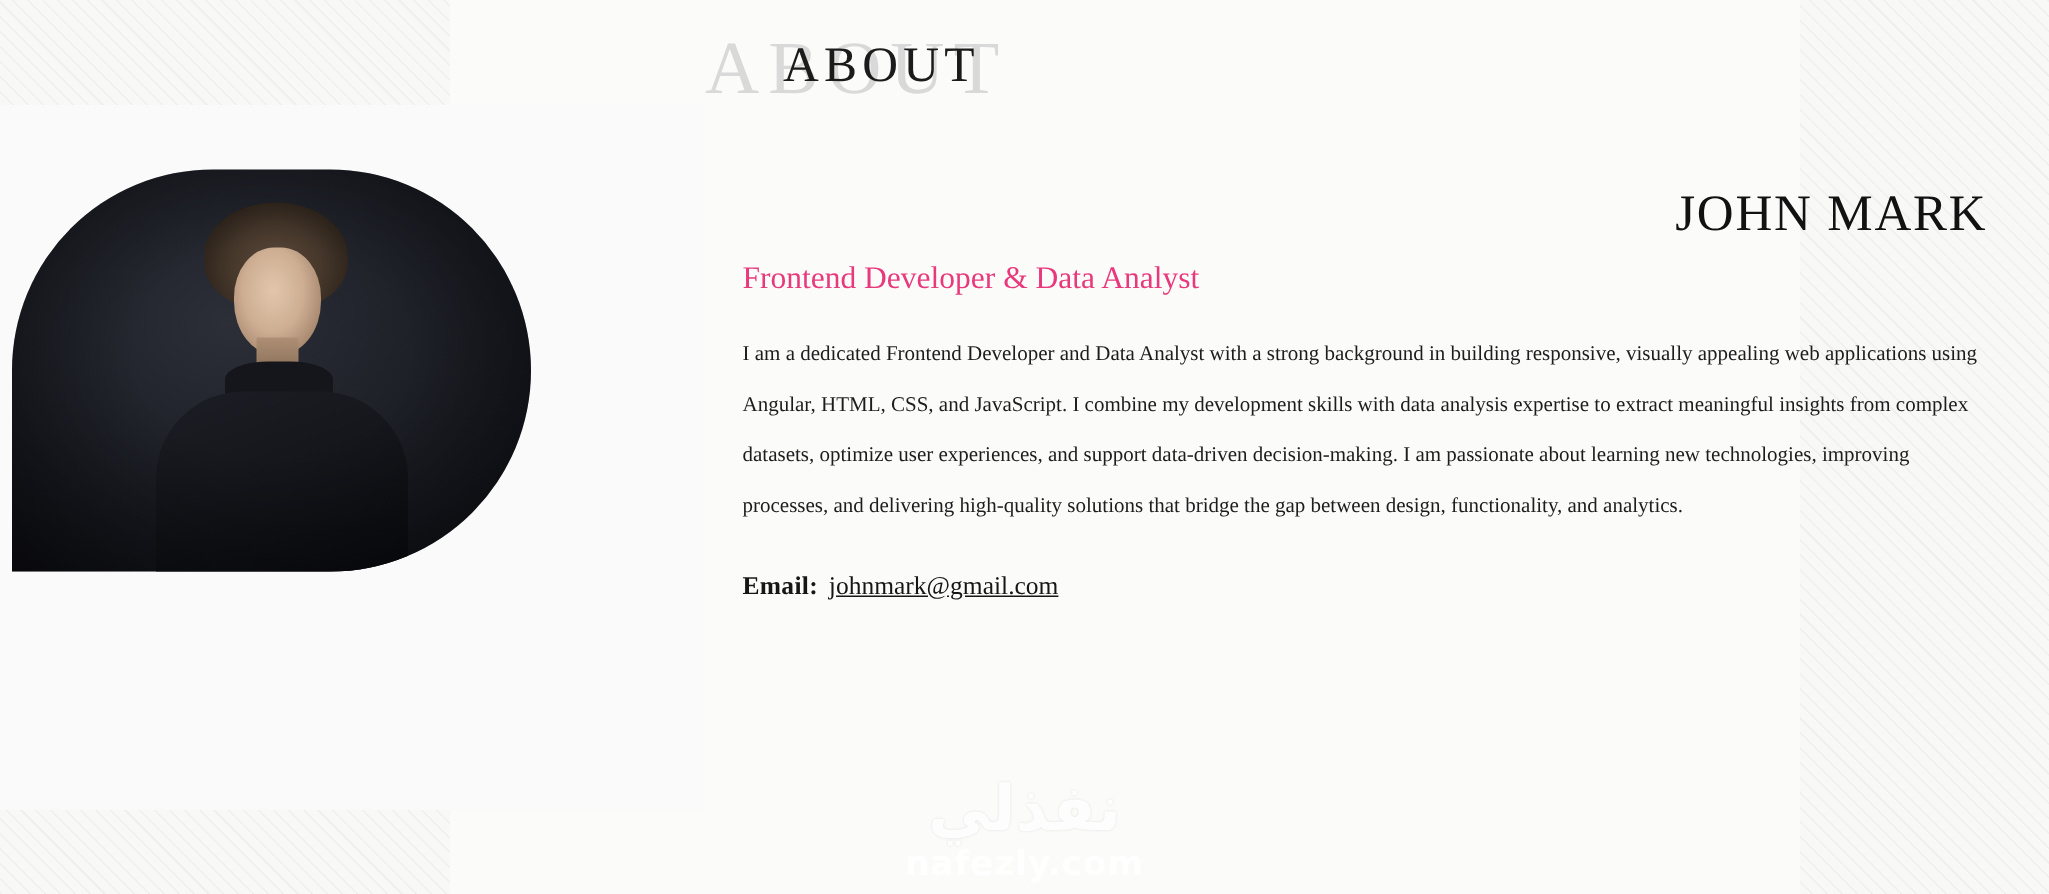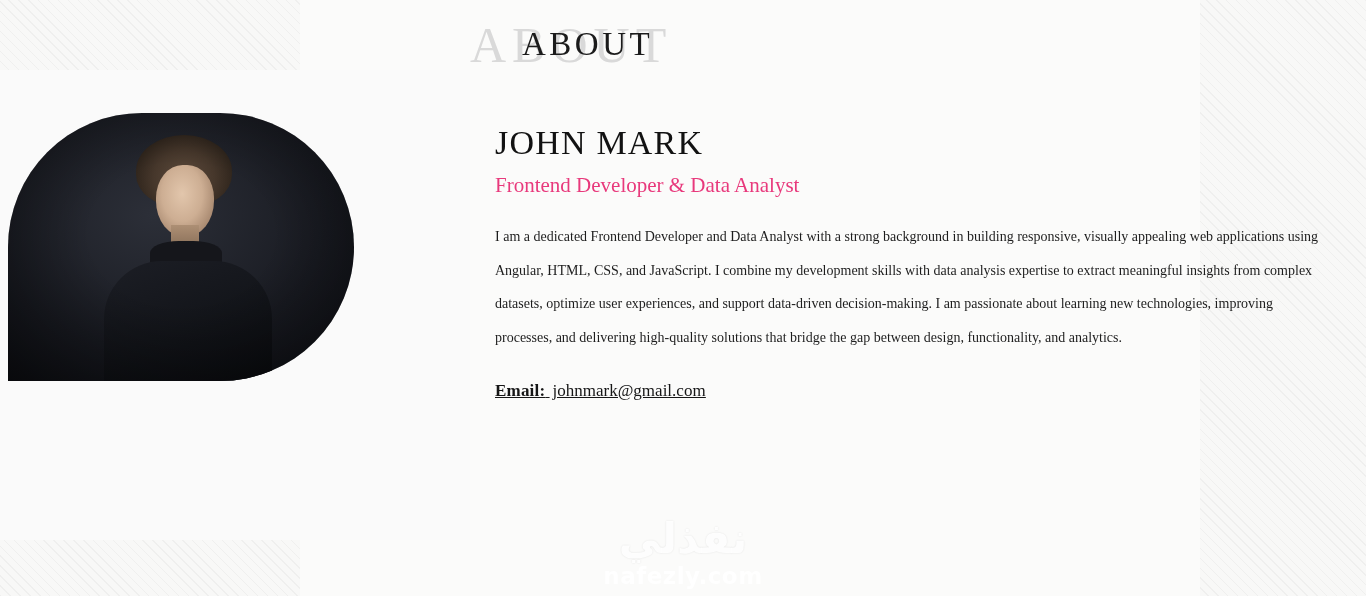--- a/index.html
+++ b/index.html
@@ -161,20 +161,21 @@
     width: 830px;
   }
   .name {
     font-family: "Liberation Serif", serif;
     font-size: 34px;
     letter-spacing: 1.2px;
     color: #121212;
     margin: 0 0 10px 0;
     font-weight: 400;
     line-height: 38px;
+    text-align: right;
   }
   .role {
     font-family: "Liberation Serif", serif;
     font-size: 21px;
     color: #e8397c;
     margin: 0 0 22px 0;
     line-height: 26px;
     font-weight: 400;
   }
   .bio {
@@ -183,21 +184,20 @@
     line-height: 33.5px;
     color: #1d1d1d;
     margin: 0 0 26px 0;
     width: 824px;
   }
   .email-line {
     font-family: "Liberation Serif", serif;
     font-size: 17px;
     color: #161616;
     line-height: 22px;
-    text-decoration: underline;
   }
   .email-line .lbl {
     font-weight: bold;
     letter-spacing: 0.2px;
   }
   .email-line .addr {
     text-decoration: underline;
     color: #161616;
     margin-left: 3px;
   }

